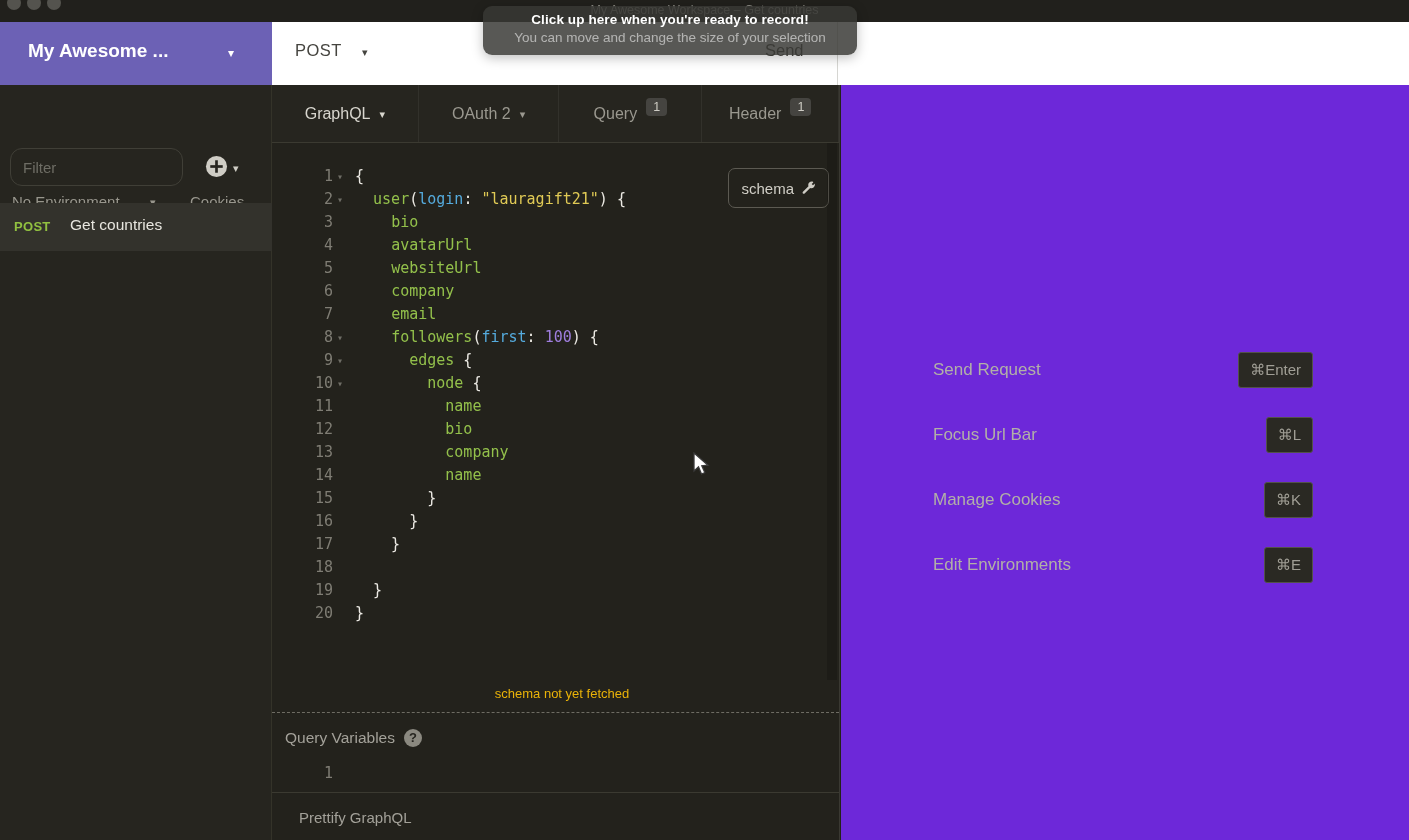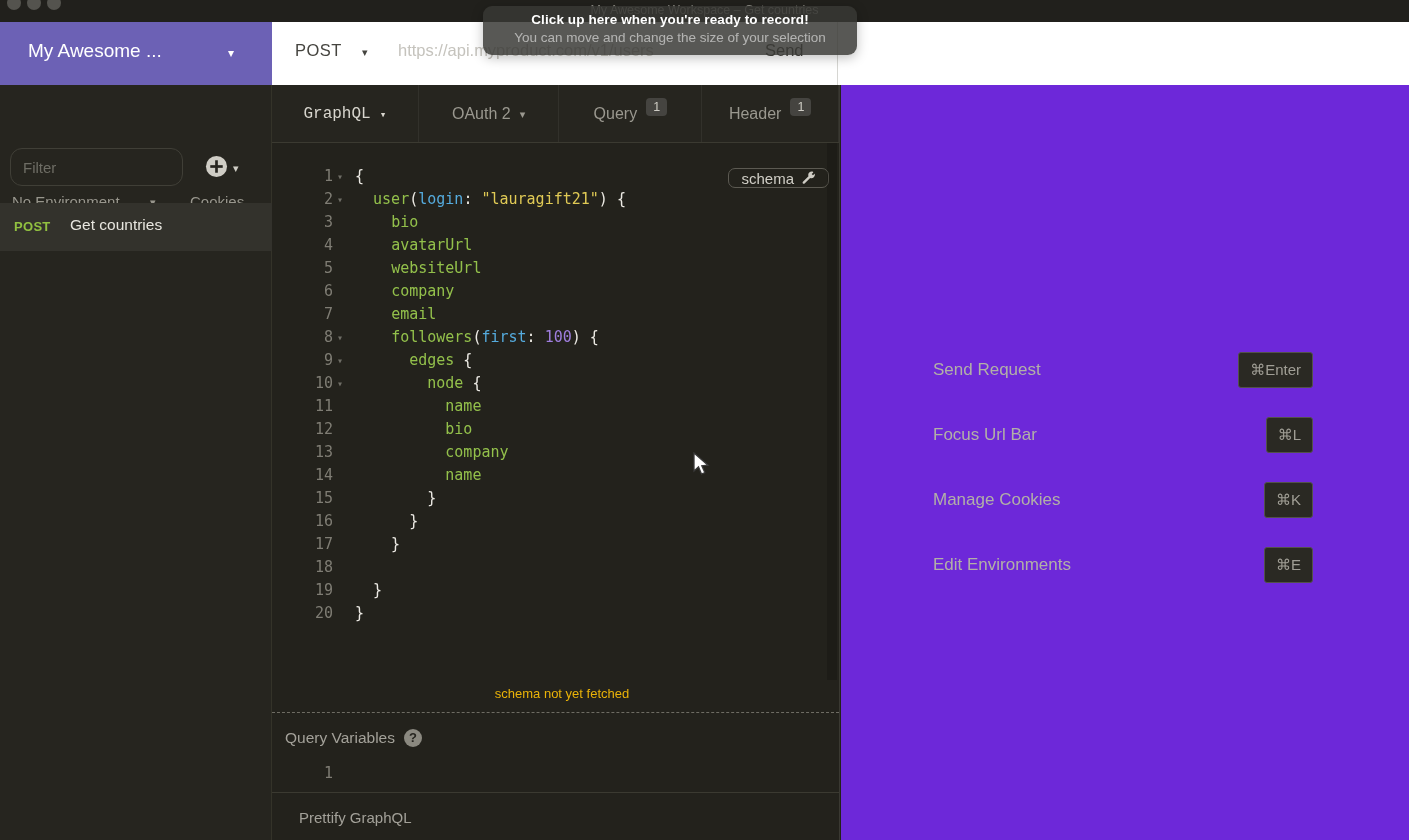--- a/index.html
+++ b/index.html
@@ -15,21 +15,21 @@
   
   .tooltip { position:absolute; left:483px; top:6px; width:374px; height:49px;
              background:rgba(56,56,53,0.84); border-radius:9px; z-index:30;
              box-shadow:0 3px 12px rgba(0,0,0,0.25); text-align:center; padding-top:6px; }
   .tooltip .tt-title { font-size:13.5px; font-weight:bold; color:#ffffff; letter-spacing:.1px; }
   .tooltip .tt-sub   { font-size:13.5px; color:rgba(255,255,255,0.55); margin-top:3px; }
 
   
   .header-row { position:absolute; left:0; top:22px; width:1409px; height:63px; }
   .workspace-btn { position:absolute; left:0; top:0; width:272px; height:63px; cursor:pointer; }
-  .workspace-btn .ws-label { position:absolute; left:28px; top:18px; font-size:19px; color:#ffffff; font-weight:400; }
+  .workspace-btn .ws-label { position:absolute; left:28px; top:18px; font-size:19px; color:#ffffff; font-weight:700; }
   .workspace-btn .caret { position:absolute; left:228px; top:24px; color:#ffffff; font-size:12px; }
   .url-bar { position:absolute; left:272px; top:0; width:1137px; height:63px; background:#ffffff; }
   .method-label { position:absolute; left:23px; top:19px; font-size:16.5px; font-weight:500;
                   color:#45443f; letter-spacing:.5px; }
   .method-caret { position:absolute; left:90px; top:24px; font-size:11px; color:#45443f; }
   .url-text { position:absolute; left:126px; top:19px; font-size:16.5px; color:#c5c3bd; }
   .send-btn { position:absolute; left:493px; top:19px; font-size:16.5px; color:#45443f; cursor:pointer; }
   .urlbar-divider { position:absolute; left:565px; top:0; width:1px; height:63px; background:#d6d6d2; }
 
   
@@ -63,21 +63,21 @@
             font-family:"DejaVu Sans Mono", monospace; font-size:15px; }
   .code-line { display:flex; height:23px; line-height:23px; }
   .ln   { width:61px; text-align:right; color:#7f7d74; flex:none; }
   .fold { width:22px; flex:none; color:#6f6e66; font-size:10px; padding-left:4px; line-height:23px; }
   .code { white-space:pre; }
   .tok-pun   { color:var(--c-pun); }
   .tok-field { color:var(--c-field); }
   .tok-attr  { color:var(--c-attr); }
   .tok-str   { color:var(--c-str); }
   .tok-num   { color:var(--c-num); }
-  .schema-btn { position:absolute; top:25px; right:10px; height:20px; display:flex; align-items:center;
+  .schema-btn { position:absolute; top:25px; right:10px; height:40px; display:flex; align-items:center;
                 gap:8px; padding:0 12px; border:1px solid #5c5a52; border-radius:7px; background:transparent;
                 color:#d0cec6; font-size:15px; font-family:"Liberation Sans", sans-serif; cursor:pointer;text-align:center; }
   .editor-scrollbar { position:absolute; right:2px; top:0; width:10px; height:100%;
                       background:rgba(0,0,0,0.16); cursor:pointer; }
 
   .schema-status { height:33px; flex:none; border-bottom:1px dashed #6e6c63; color:#eab308;
                    font-size:13px; padding-left:13px; line-height:28px;text-align:center; }
   .qv-header { height:39px; flex:none; padding-left:13px; font-size:15.5px; color:#a3a199;
                display:flex; align-items:center; padding-top:10px; }
   .q-icon { display:inline-flex; width:18px; height:18px; border-radius:50%; background:#8b8980;
@@ -115,21 +115,20 @@
   </div>
 
   <div class="header-row">
     <div class="workspace-btn" style="background: rgb(108, 97, 181);">
       <span class="ws-label">My Awesome ...</span>
       <span class="caret">▾</span>
     </div>
     <div class="url-bar">
       <span class="method-label">POST</span>
       <span class="method-caret">▾</span>
-      <span class="url-text">https://api.myproduct.com/v1/users</span>
       <span class="send-btn">Send</span>
       <span class="urlbar-divider"></span>
     </div>
   </div>
 
   <div class="tooltip">
     <div class="tt-title">Click up here when you're ready to record!</div>
     <div class="tt-sub">You can move and change the size of your selection</div>
   </div>
 
@@ -149,21 +148,21 @@
     <div id="request-list">
         <div class="req-item">
           <span class="req-method" style="color: rgb(145, 192, 64);">POST</span>
           <span class="req-name">Get countries</span>
         </div>
       </div>
   </div>
 
   <div class="main">
     <div class="tabbar" id="tabbar">
-        <div class="tab active" style="width: 147px; font-family: Liberation Mono, monospace;">
+        <div class="tab active" style="width: 147px;">
           <span>GraphQL</span>
           <span class="caret">▾</span>
         </div>
         <div class="tab" style="width: 141px;">
           <span>OAuth 2</span>
           <span class="caret">▾</span>
         </div>
         <div class="tab" style="width: 143px;">
           <span>Query</span>
           <span class="badge">1</span>

